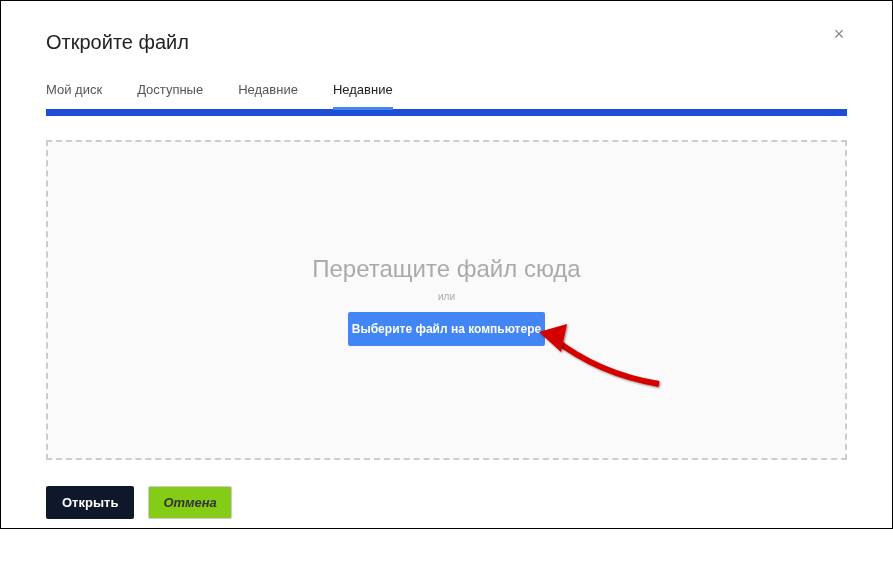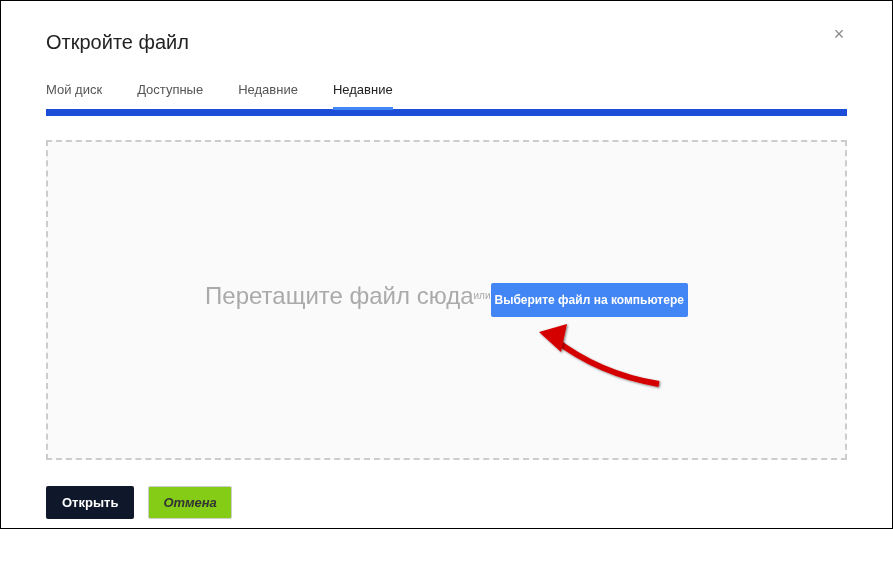--- a/index.html
+++ b/index.html
@@ -67,21 +67,21 @@
       left: 0;
       right: 0;
       bottom: -1px;
       height: 3px;
       background: #4285f4;
     }
     .dropzone {
       border: 2px dashed #ccc;
       height: 320px;
       display: flex;
-      flex-direction: row;
+      flex-direction: column;
       align-items: center;
       justify-content: center;
       background: #fafafa;
       margin-bottom: 26px;
     }
     .drop-text {
       font-size: 24px;
       color: #aaa;
       font-weight: 400;
       margin-bottom: 8px;

